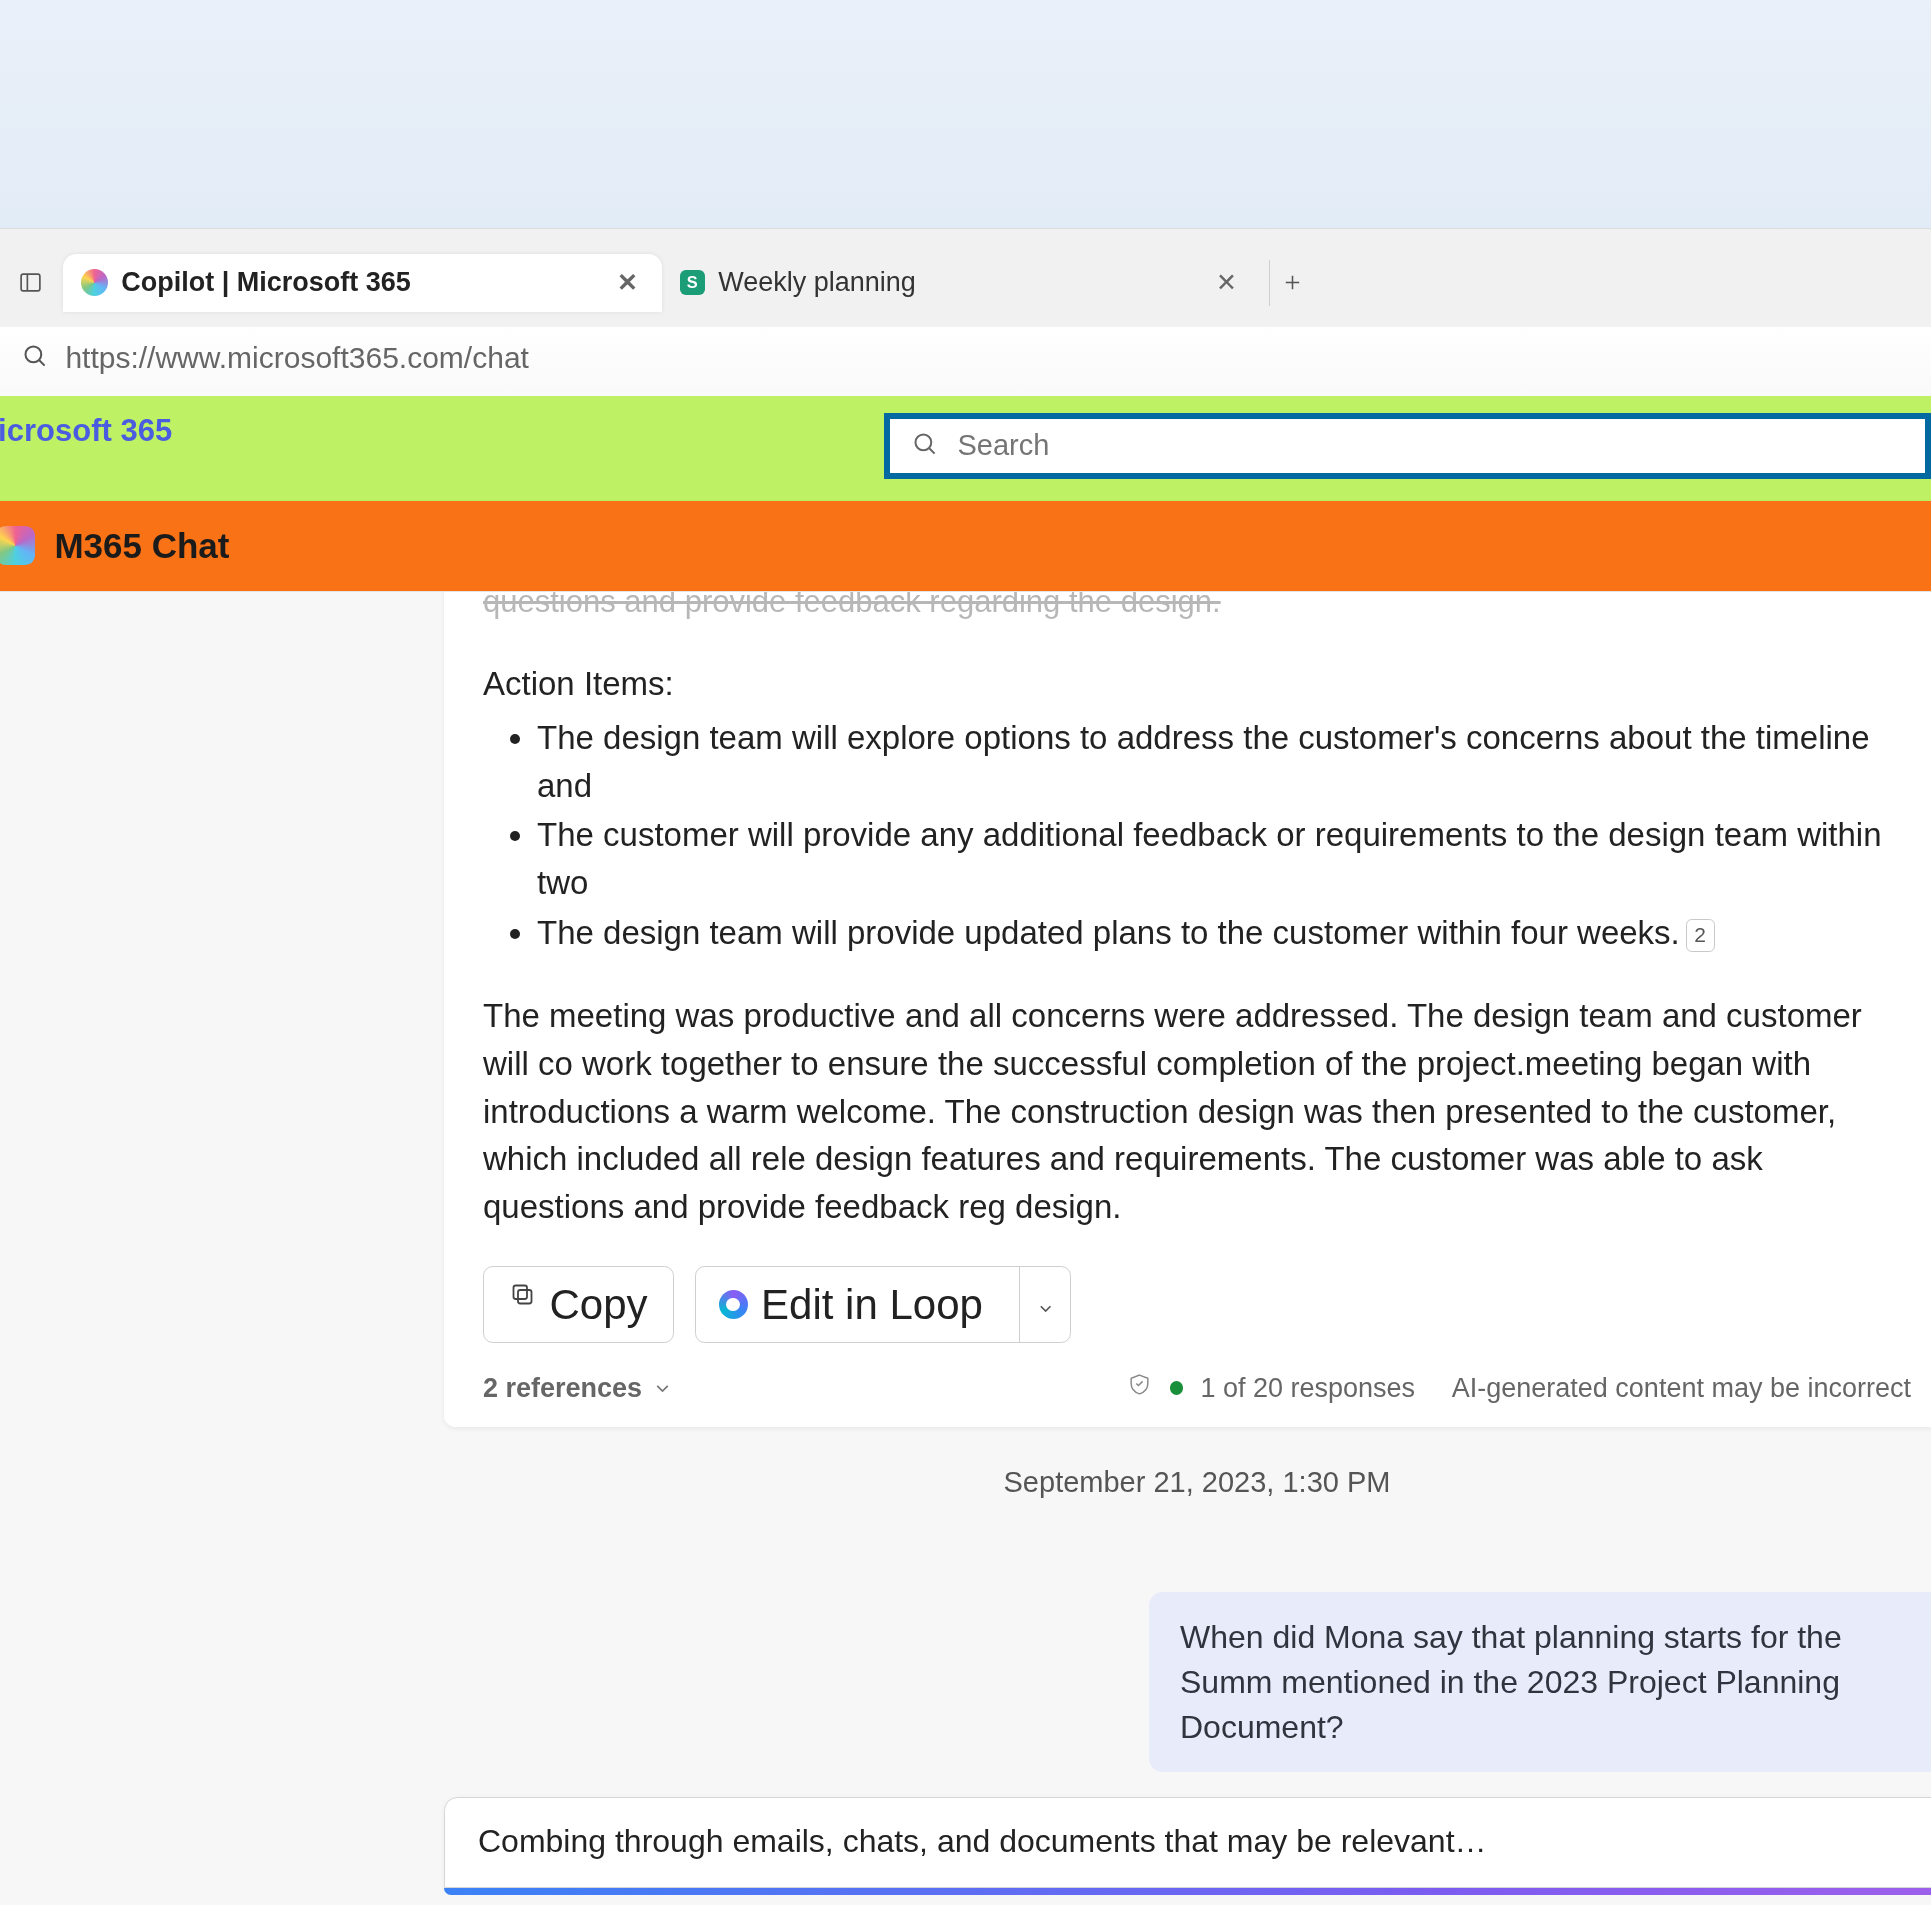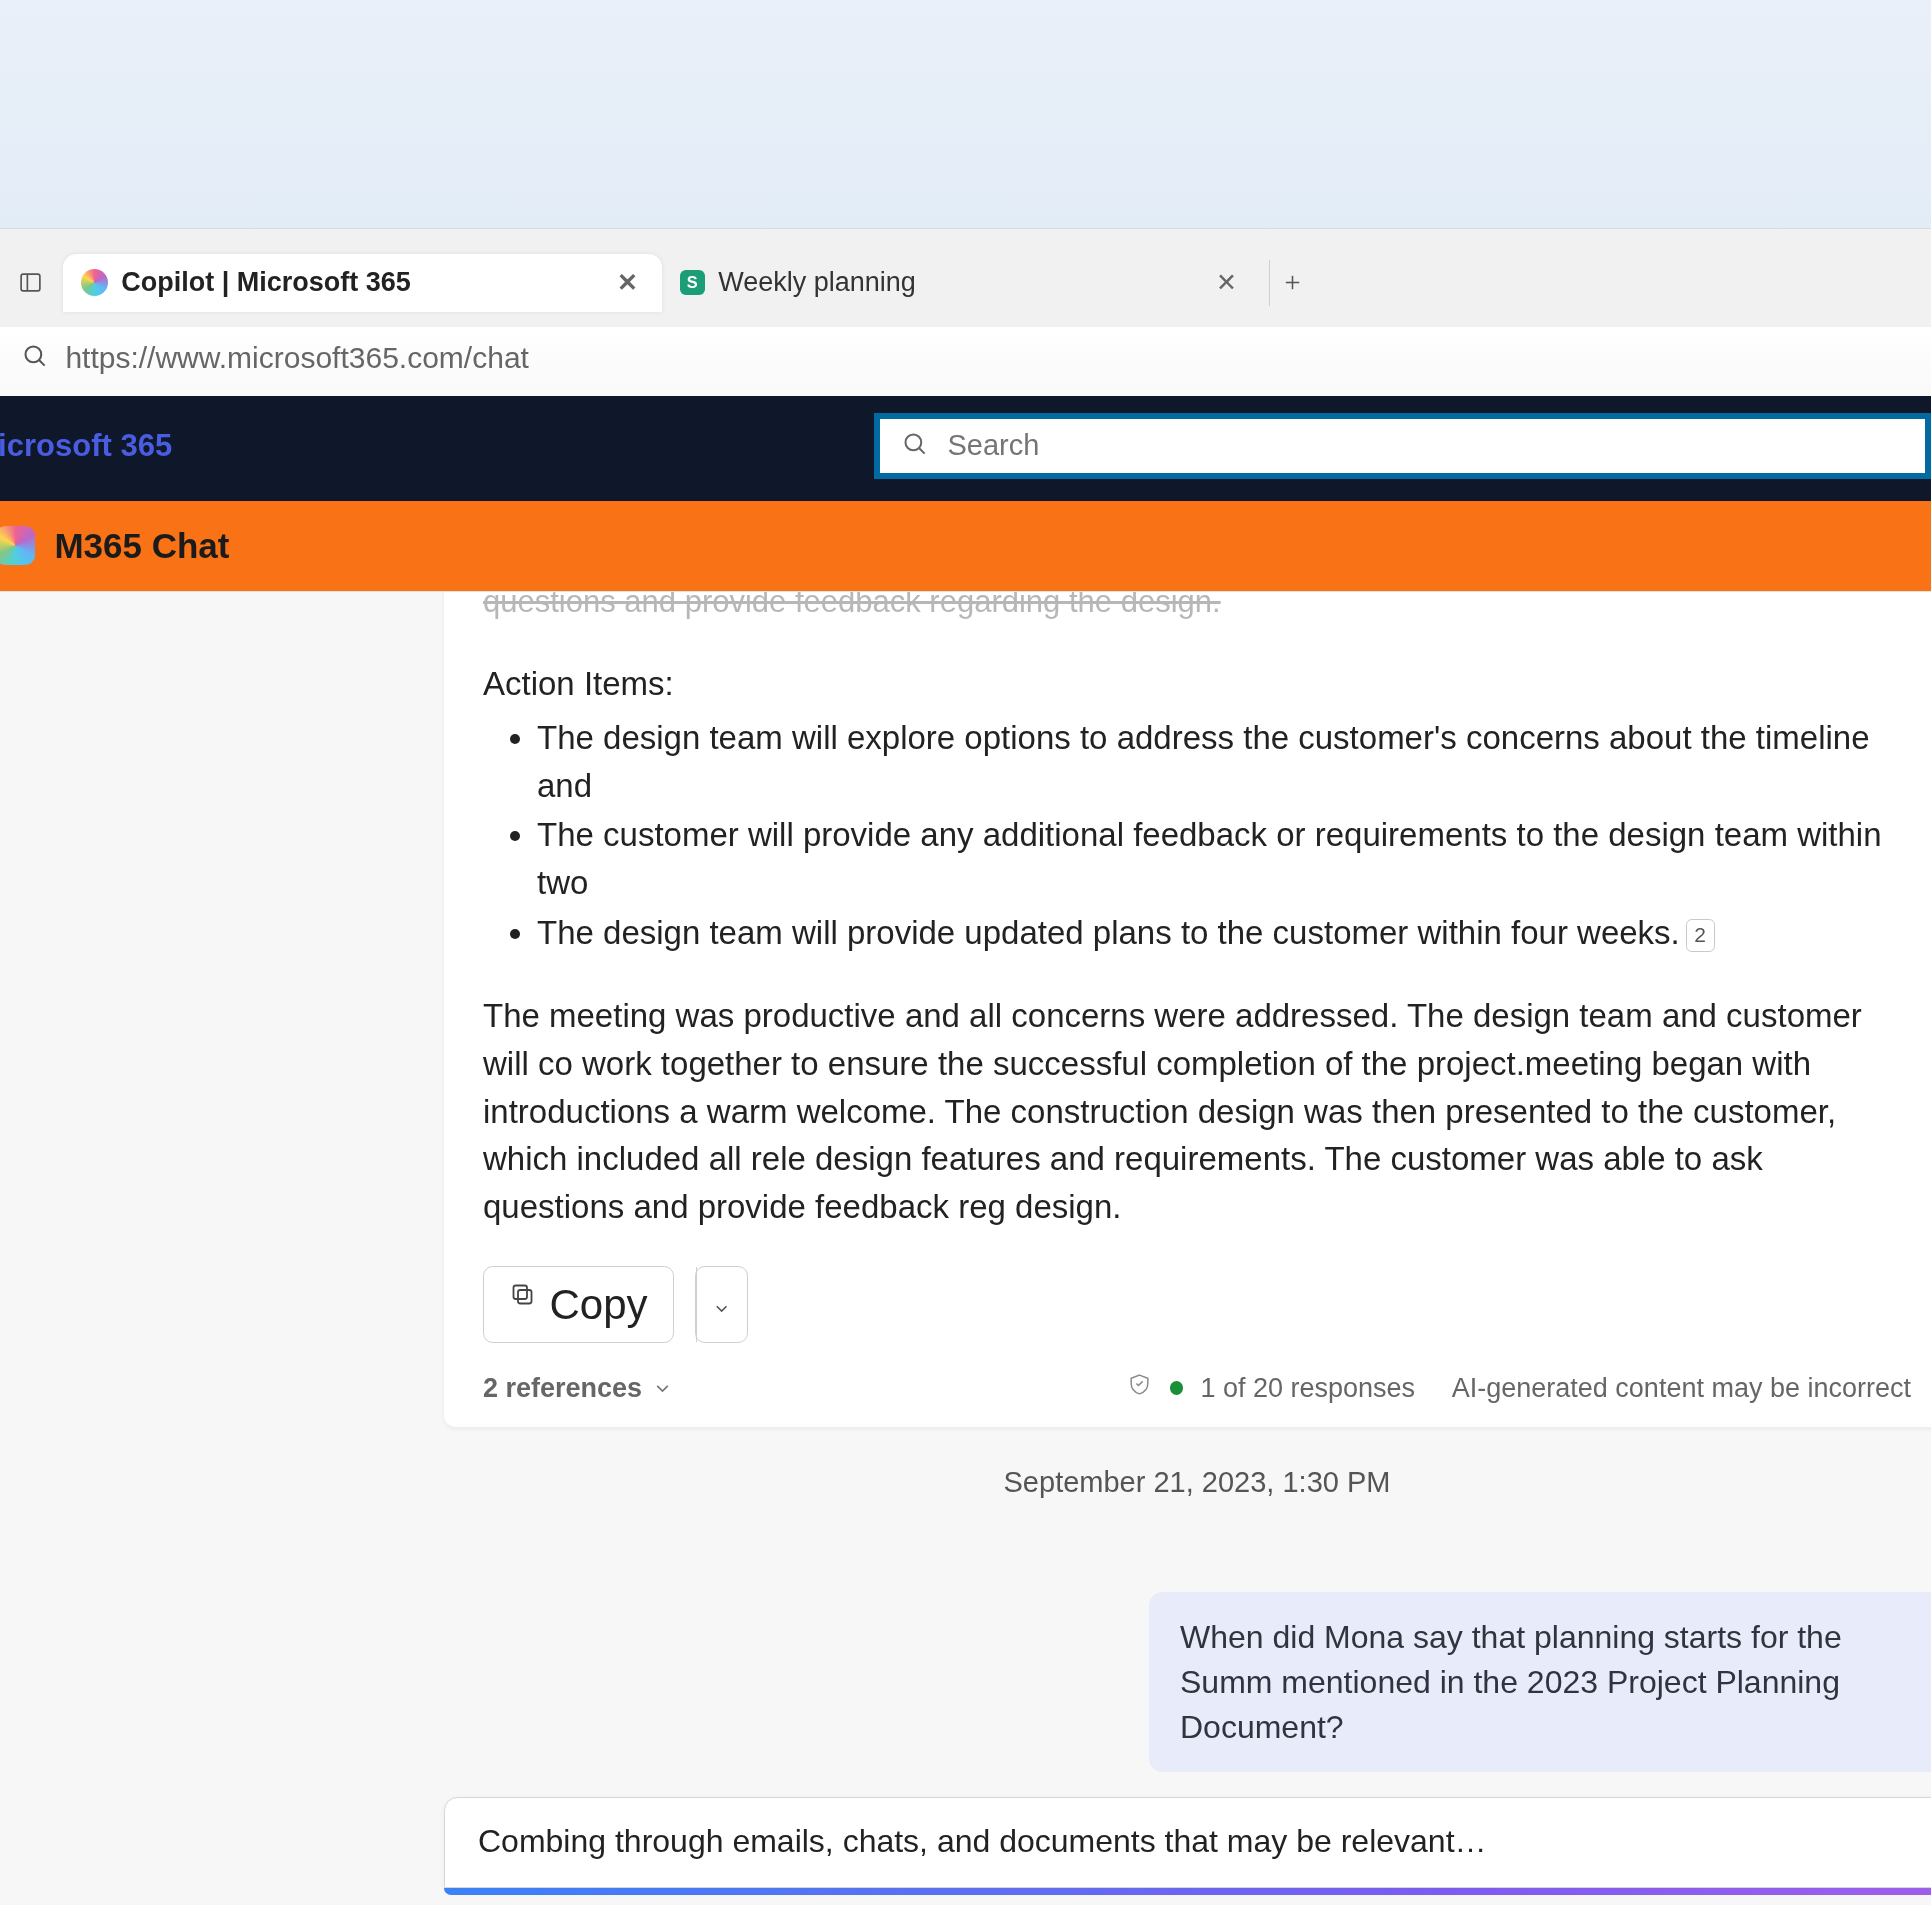--- a/index.html
+++ b/index.html
@@ -70,24 +70,23 @@
   .addr-text {
     flex:1;
     border:none;
     background:transparent;
     font-size: 30px;
     color:#666;
     outline:none;
   }
   .ms365-header {
     display:flex;
-    align-items:center;
     padding: 17.4px 0 21px 0;
-    gap: 26px;
-    background: #0f172a;
+    gap: 36px;
+    background: #bef264;
     border-bottom: 1px solid rgba(0,0,0,0.02);
   }
   .brand-partial {
     color:#4a5de0;
     font-size: 31px;
     font-weight: 600;
     margin-left: -1.9px;
   }
   .global-search {
     flex:1;
@@ -335,20 +334,24 @@
     </div>
     <div class="action-row">
       <button class="btn">
         <svg class="copy-icon-svg" viewBox="0 0 24 24" fill="none" stroke="currentColor" stroke-width="1.6">
             <rect x="8" y="8" width="12" height="12" rx="2"></rect>
             <rect x="4" y="4" width="12" height="12" rx="2"></rect>
           </svg>
         <span>Copy</span>
       </button>
       <div class="btn split">
+        <div class="main">
+          <span class="loop-icon"></span>
+          <span>Edit in Loop</span>
+        </div>
         <div class="caret">
           <svg width="19.3" height="19.3" viewBox="0 0 24 24" fill="none" stroke="#555" stroke-width="2" class="chev">
               <polyline points="6 9 12 15 18 9"></polyline>
             </svg>
         </div>
       </div>
     </div>
     <div class="meta-row">
       <div class="refs">
         <span>2 references</span>

